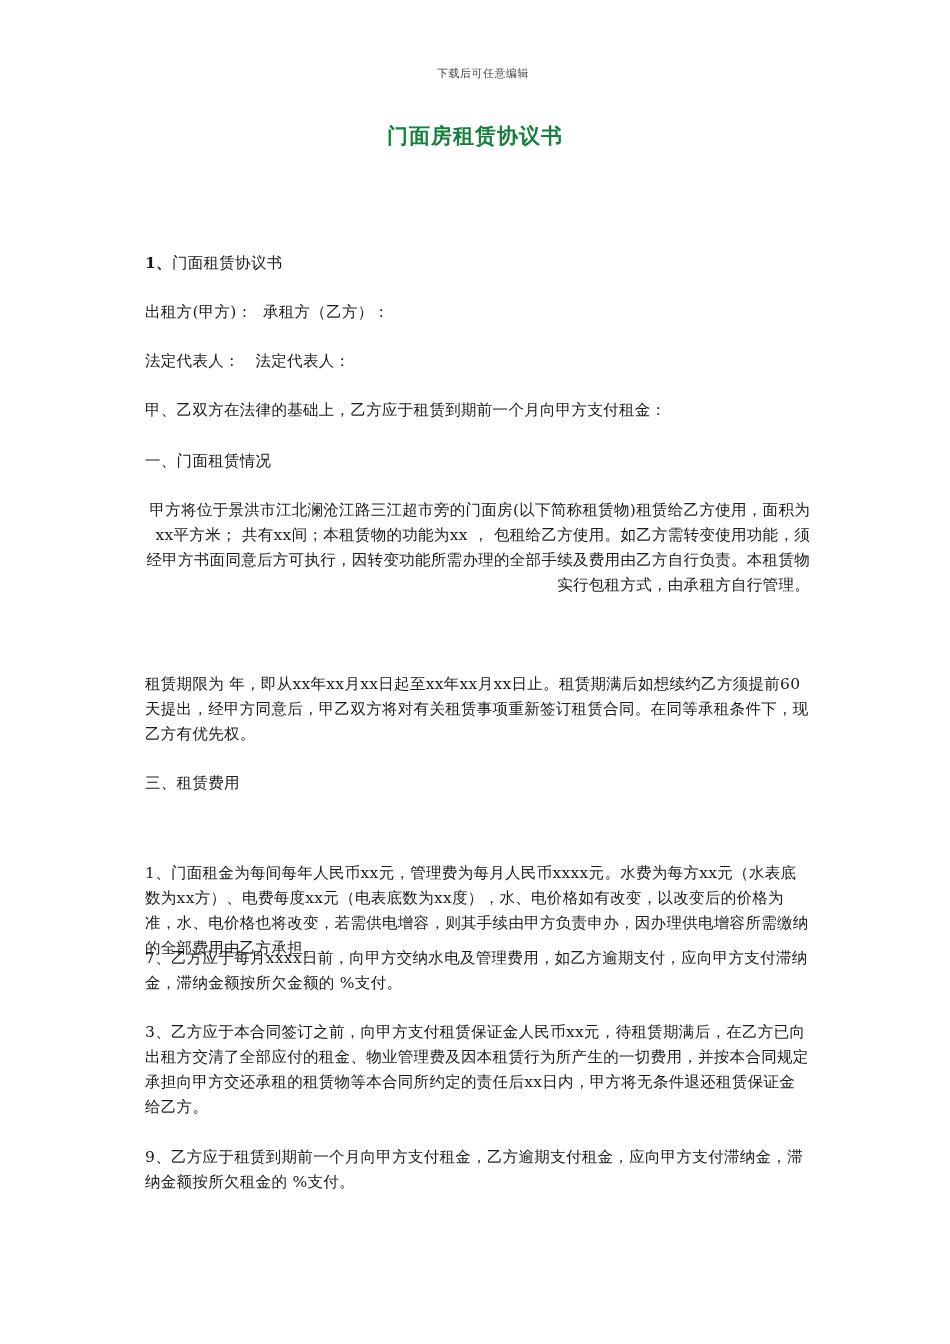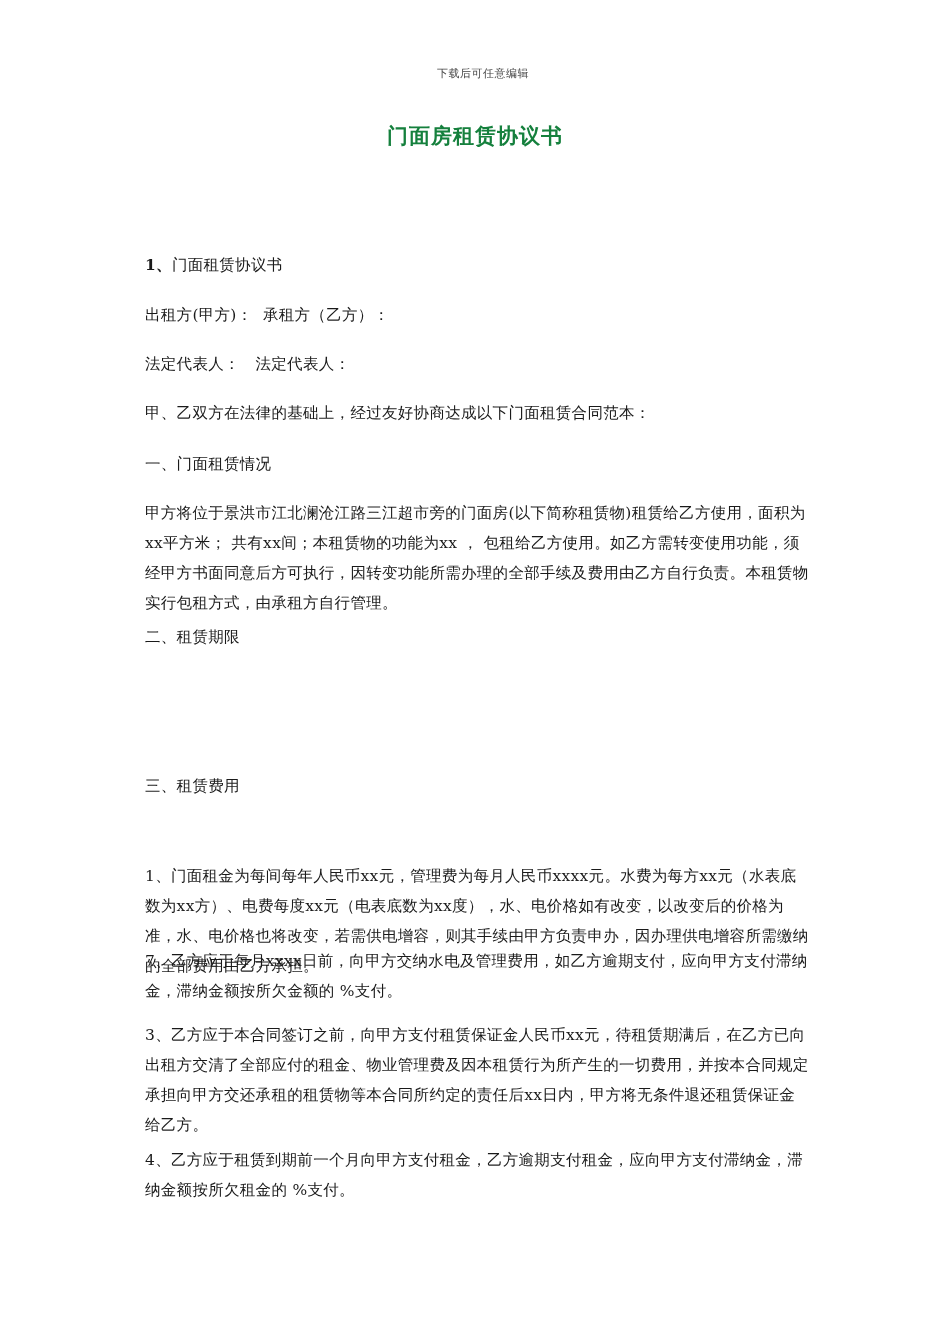--- a/index.html
+++ b/index.html
@@ -38,53 +38,53 @@
       font-weight: bold;
       font-size: 21px;
       color: #15803d;
       letter-spacing: 1px;
     }
     .p {
       position: absolute;
       left: 145px;
       width: 665px;
       font-size: 15.5px;
-      line-height: 30px;
+      line-height: 25px;
       margin: 0;
       letter-spacing: 0.3px;
     }
     .bold-num { font-weight: bold; }
   </style>
 </head>
 <body>
 
 <div class="page">
 
   <div class="header-note">下载后可任意编辑</div>
 
   <div class="doc-title">门面房租赁协议书</div>
 
   <p class="p" style="top:250px;"><span class="bold-num">1、</span><span>门面租赁协议书</span></p>
 
   <p class="p" style="top:300px;"><span>出租方(甲方)：</span>&nbsp;&nbsp;<span>承租方（乙方）：</span></p>
 
   <p class="p" style="top:349px;"><span>法定代表人：</span>&nbsp;&nbsp;&nbsp;<span>法定代表人：</span></p>
 
-  <p class="p" style="top:398px;">甲、乙双方在法律的基础上，经过友好协商达成以下门面租赁合同范本：</p>
+  <p class="p" style="top:398px;">甲、乙双方在法律的基础上，乙方应于租赁到期前一个月向甲方支付租金：</p>
 
   <p class="p" style="top:449px;">一、门面租赁情况</p>
 
-  <p class="p" style="top:498px;">甲方将位于景洪市江北澜沧江路三江超市旁的门面房(以下简称租赁物)租赁给乙方使用，面积为xx平方米；  共有xx间；本租赁物的功能为xx ，  包租给乙方使用。如乙方需转变使用功能，须经甲方书面同意后方可执行，因转变功能所需办理的全部手续及费用由乙方自行负责。本租赁物实行包租方式，由承租方自行管理。</p>
+  <p class="p" style="top:498px;text-align:right;">甲方将位于景洪市江北澜沧江路三江超市旁的门面房(以下简称租赁物)租赁给乙方使用，面积为xx平方米；  共有xx间；本租赁物的功能为xx ，  包租给乙方使用。如乙方需转变使用功能，须经甲方书面同意后方可执行，因转变功能所需办理的全部手续及费用由乙方自行负责。本租赁物实行包租方式，由承租方自行管理。</p>
 
-  <p class="p" style="top:622px;">二、租赁期限</p>
 
+  <p class="p" style="top:672px;">租赁期限为 年，即从xx年xx月xx日起至xx年xx月xx日止。租赁期满后如想续约乙方须提前60天提出，经甲方同意后，甲乙双方将对有关租赁事项重新签订租赁合同。在同等承租条件下，现乙方有优先权。</p>
 
   <p class="p" style="top:771px;">三、租赁费用</p>
 
   <p class="p" style="top:861px;">1、门面租金为每间每年人民币xx元，管理费为每月人民币xxxx元。水费为每方xx元（水表底数为xx方）、电费每度xx元（电表底数为xx度），水、电价格如有改变，以改变后的价格为准，水、电价格也将改变，若需供电增容，则其手续由甲方负责申办，因办理供电增容所需缴纳的全部费用由乙方承担。</p>
 
   <p class="p" style="top:946px;">7、乙方应于每月xxxx日前，向甲方交纳水电及管理费用，如乙方逾期支付，应向甲方支付滞纳金，滞纳金额按所欠金额的 %支付。</p>
 
   <p class="p" style="top:1020px;">3、乙方应于本合同签订之前，向甲方支付租赁保证金人民币xx元，待租赁期满后，在乙方已向出租方交清了全部应付的租金、物业管理费及因本租赁行为所产生的一切费用，并按本合同规定承担向甲方交还承租的租赁物等本合同所约定的责任后xx日内，甲方将无条件退还租赁保证金给乙方。</p>
 
-  <p class="p" style="top:1145px;">4、乙方应于租赁到期前一个月向甲方支付租金，乙方逾期支付租金，应向甲方支付滞纳金，滞纳金额按所欠租金的 %支付。</p>
+  <p class="p" style="top:1145px;">9、乙方应于租赁到期前一个月向甲方支付租金，乙方逾期支付租金，应向甲方支付滞纳金，滞纳金额按所欠租金的 %支付。</p>
 
 </div>
 
 </body></html>

